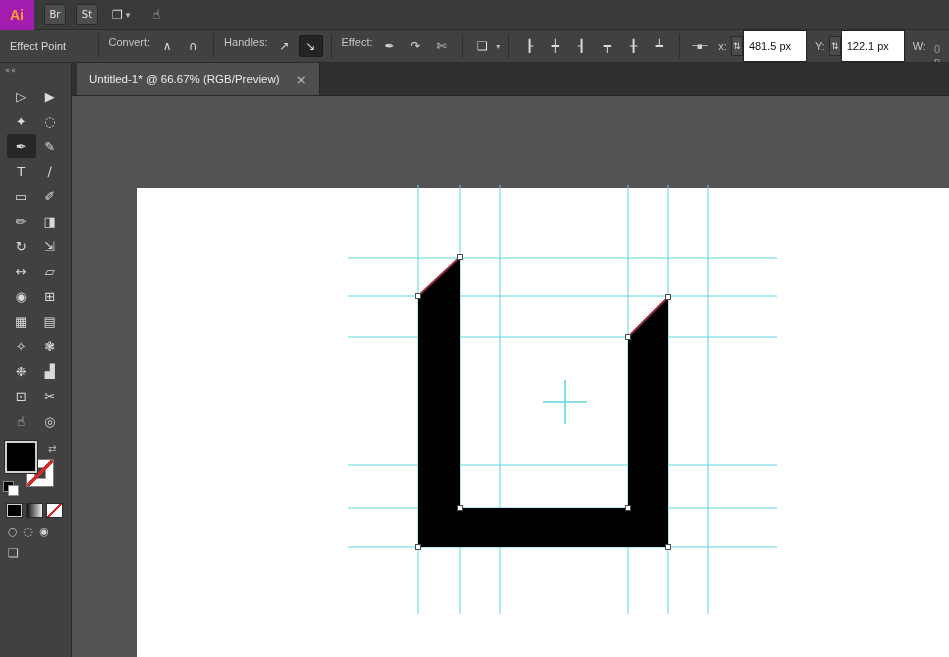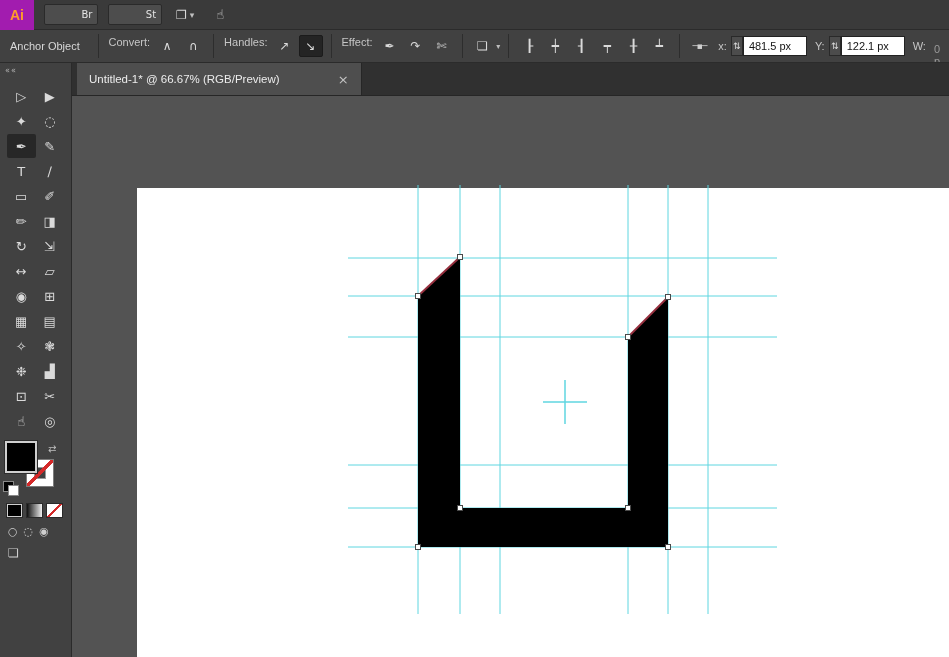--- a/index.html
+++ b/index.html
@@ -12,21 +12,21 @@
   .glyph{font-family:"DejaVu Sans",sans-serif;}
 
   
   .menubar{position:absolute;left:0;top:0;width:949px;height:30px;background:#3a3a3a;
     display:flex;align-items:center;z-index:6;border-bottom:1px solid #2b2b2b;box-sizing:border-box;}
   .logo{width:34px;height:41px;background:#a21caf;color:#ff9c2a;font-weight:bold;font-size:14px;
     display:flex;align-items:center;justify-content:center;}
   .menus{display:flex;align-items:center;margin-left:6px;}
   .menu-item{padding:0 11px;font-size:12px;color:#e4e4e4;line-height:30px;cursor:default;}
   .mini-btn{width:20px;height:19px;background:#4d4d4d;border:1px solid #2a2a2a;border-radius:2px;
-    color:#e4e4e4;font-size:10px;display:flex;align-items:center;justify-content:center;margin-left:10px;padding-left:32px;}
+    color:#e4e4e4;font-size:10px;display:flex;align-items:center;justify-content:center;margin-left:10px;}
   .ws{display:flex;align-items:center;margin-left:14px;color:#d9d9d9;}
   .ws-icon{font-size:12px;}
   .ws-caret{font-size:9px;margin-left:3px;color:#bfbfbf;}
   .touch{margin-left:22px;font-size:13px;color:#cfcfcf;}
 
   
   .controlbar{position:absolute;left:0;top:30px;width:949px;height:33px;background:#414141;
     border-bottom:1px solid #2b2b2b;box-sizing:border-box;display:flex;align-items:center;
     font-size:11px;color:#cccccc;padding-left:10px;z-index:6;overflow:hidden;}
   .ctx-label{width:80px;color:#d8d8d8;}
@@ -35,29 +35,29 @@
   .cb-group{display:flex;align-items:center;gap:2px;}
   .cb-icon{width:22px;height:20px;display:flex;align-items:center;justify-content:center;
     color:#dadada;font-size:12px;border-radius:2px;border:1px solid transparent;}
   .cb-icon.active{background:#242424;border-color:#1b1b1b;}
   .caret{font-size:8px;color:#bdbdbd;margin-left:2px;}
   .ref-icon{font-size:9px;color:#d0d0d0;letter-spacing:-1px;margin:0 4px;}
   .field{display:flex;align-items:center;margin-left:8px;}
   .f-label{margin-right:4px;color:#c6c6c6;}
   .stepper{width:12px;height:20px;background:#4c4c4c;border:1px solid #292929;box-sizing:border-box;
     font-size:9px;display:flex;align-items:center;justify-content:center;color:#dddddd;}
-  .input{width:64px;height:20px;background:#ffffff;border:1px solid #222222;box-sizing:border-box;
+  .input{width:64px;height:32px;background:#ffffff;border:1px solid #222222;box-sizing:border-box;
     color:#141414;font-size:11px;display:flex;align-items:center;padding:0 5px;}
   .w-val{color:#9a9a9a;margin-left:4px;margin-top:18px;}
 
   
   .tabbar{position:absolute;left:72px;top:63px;width:877px;height:33px;background:#303030;
     display:flex;align-items:center;z-index:5;border-bottom:1px solid #262626;box-sizing:border-box;}
   .tab{margin-left:5px;height:32px;background:#4e4e4e;display:flex;align-items:center;
-    padding:0 12px;font-size:11.5px;color:#ececec;border-right:1px solid #262626;gap:42px;}
+    padding:0 12px;font-size:11.5px;color:#ececec;border-right:1px solid #262626;}
   .tab-close{margin-left:16px;color:#c4c4c4;font-size:13px;line-height:1;}
 
   
   .toolpanel{position:absolute;left:0;top:63px;width:72px;bottom:0;background:#414141;
     border-right:1px solid #2a2a2a;box-sizing:border-box;z-index:5;}
   .collapse{height:16px;font-size:8px;color:#b5b5b5;padding:3px 0 0 5px;letter-spacing:1px;}
   .tool-grid{display:grid;grid-template-columns:1fr 1fr;row-gap:1px;padding:2px 7px 0 7px;}
   .tool{height:24px;display:flex;align-items:center;justify-content:center;color:#dadada;
     font-size:13px;border-radius:2px;}
   .tool.active{background:#272727;}
@@ -100,21 +100,21 @@
   <div class="mini-btn glyph">Br</div>
   <div class="mini-btn glyph">St</div>
   <div class="ws">
     <span class="ws-icon glyph">❐</span>
     <span class="ws-caret glyph">▾</span>
   </div>
   <span class="touch glyph">☝</span>
 </div>
 
 <div class="controlbar">
-  <span class="ctx-label">Anchor Object</span>
+  <span class="ctx-label">Effect Point</span>
   <span class="sep"></span>
 
   <span class="cb-label">Convert:</span>
   <span class="cb-group" id="convert-btns">
       <span class="cb-icon glyph">∧</span>
       <span class="cb-icon glyph">∩</span>
     </span>
   <span class="sep"></span>
 
   <span class="cb-label">Handles:</span>

